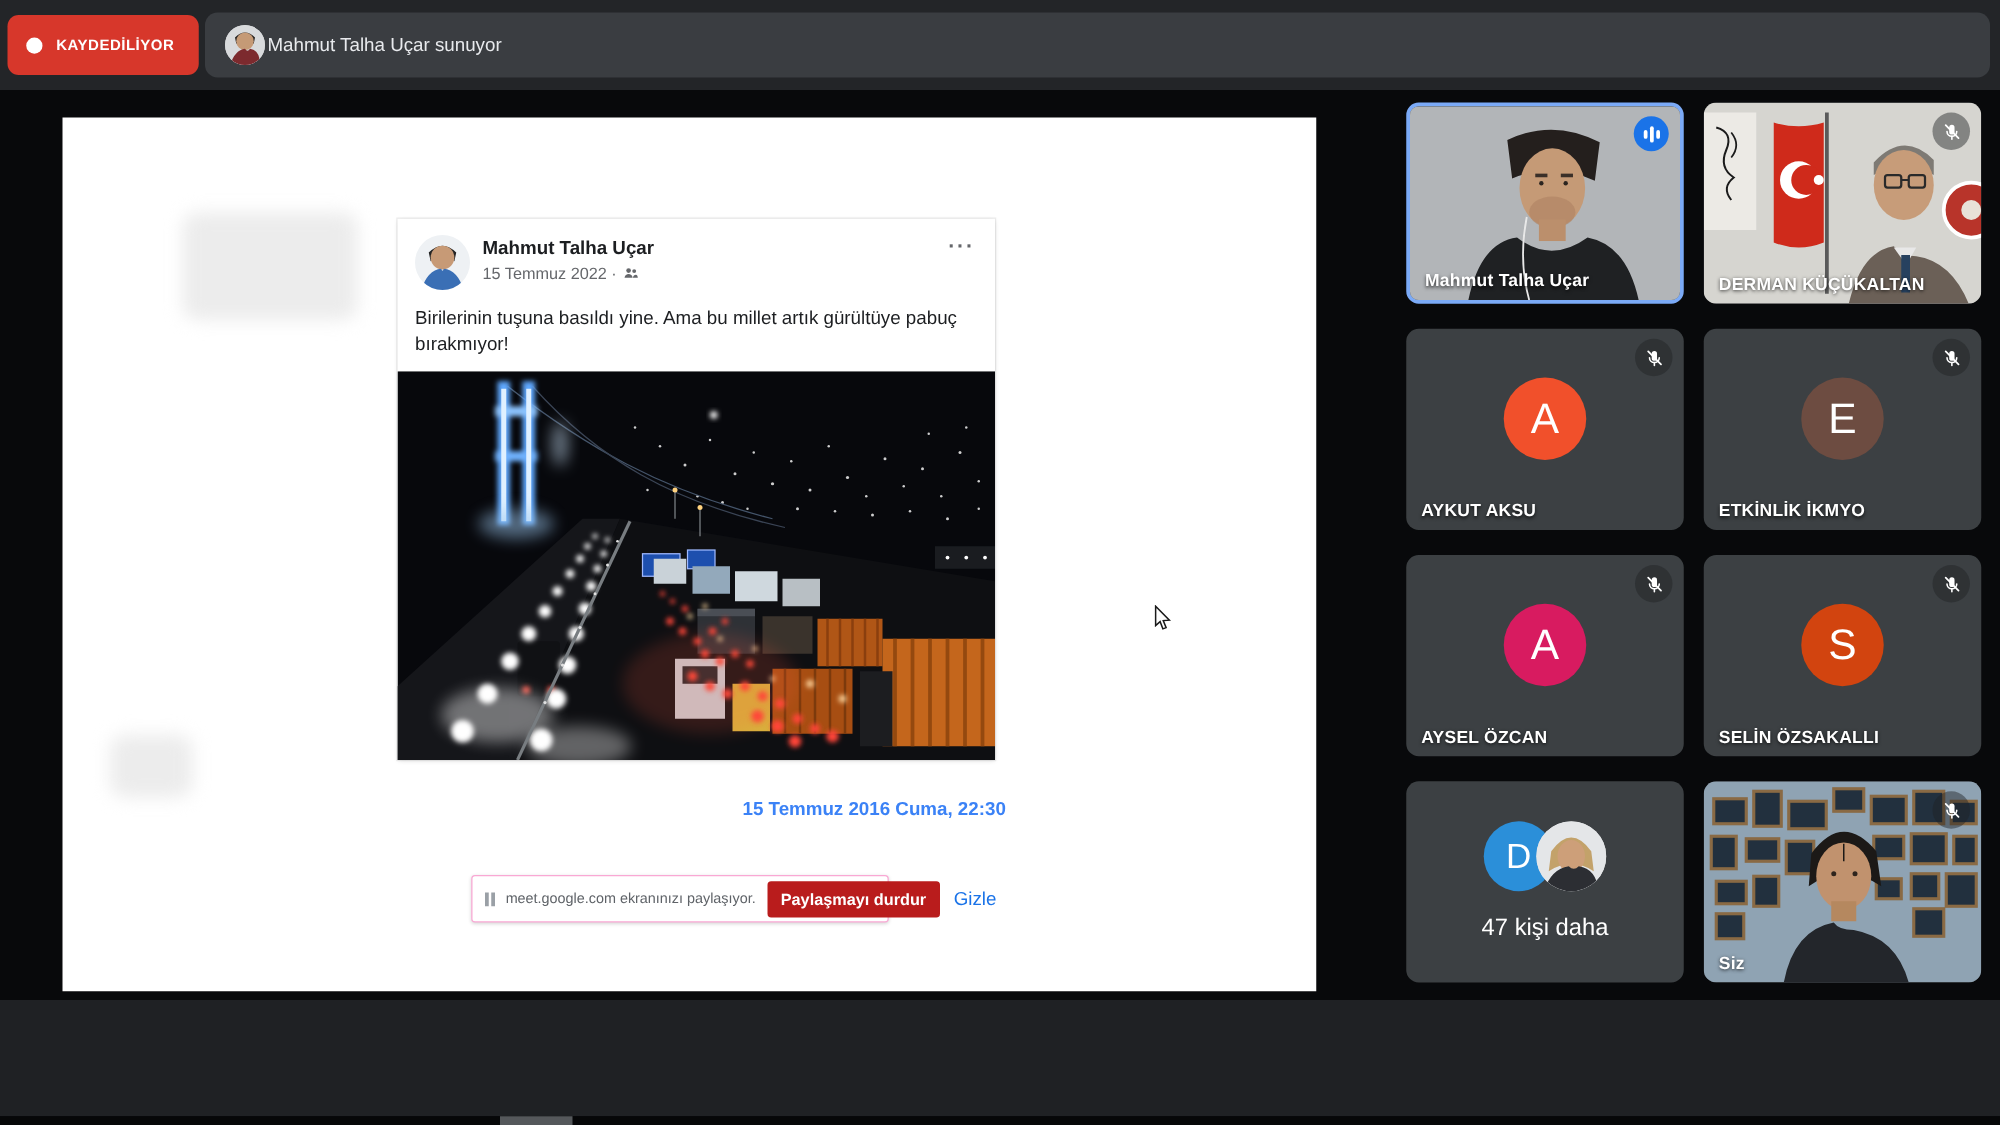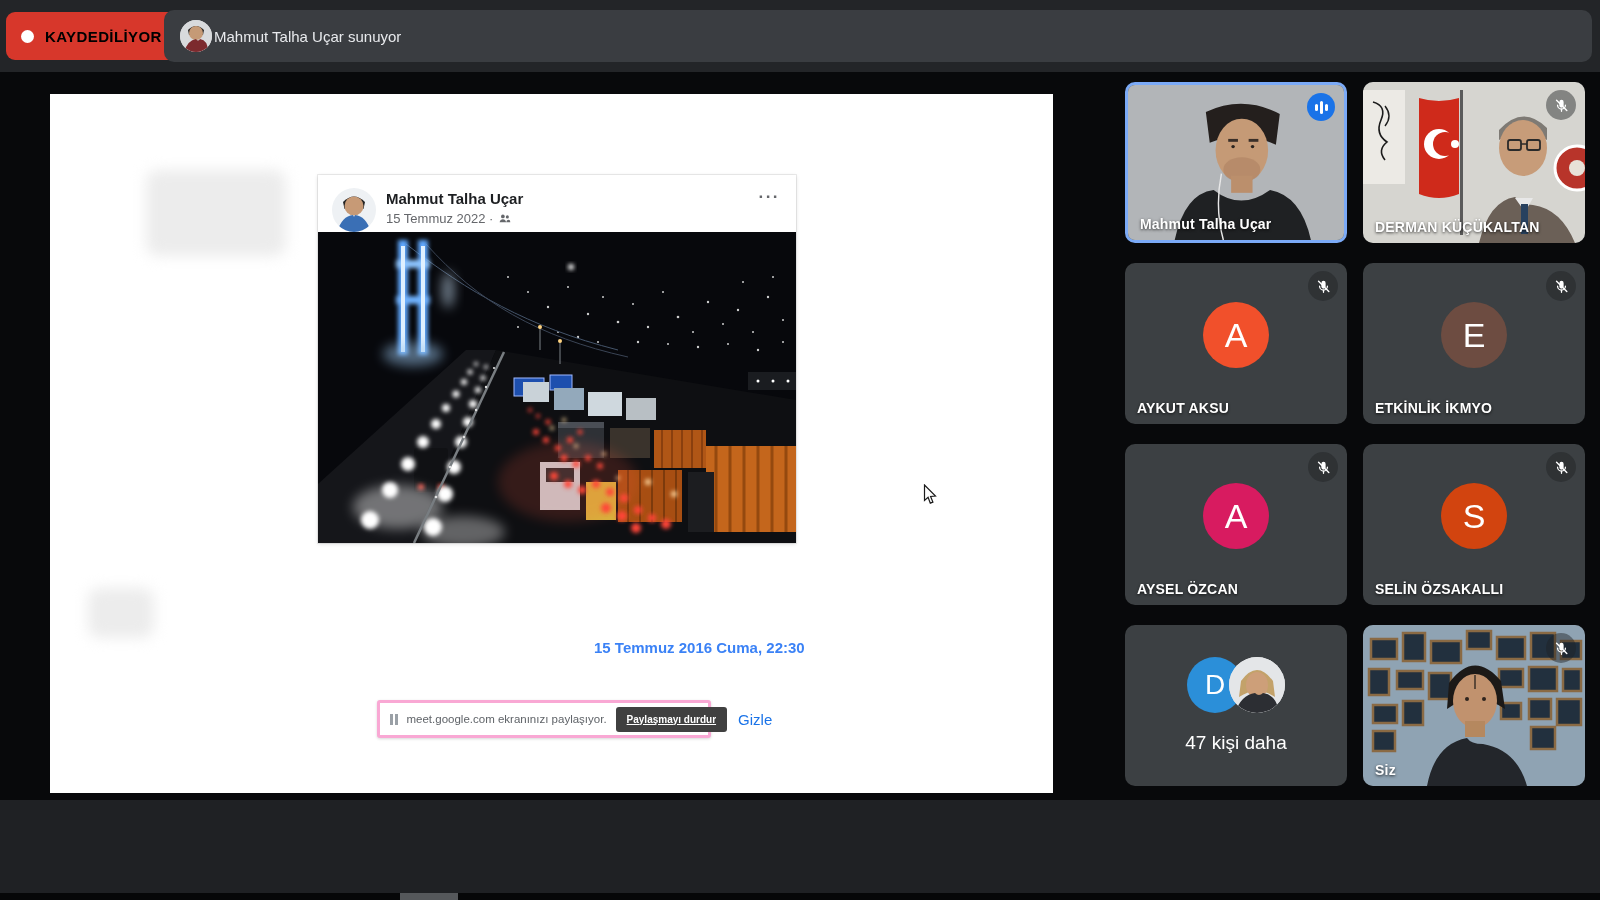--- a/index.html
+++ b/index.html
@@ -4,21 +4,21 @@
 <title>Meet</title>
 <style>
   html,body{margin:0;padding:0;background:#000;}
   .app{position:relative;width:1600px;height:900px;background:#08090b;overflow:hidden;
        font-family:"Liberation Sans",sans-serif;-webkit-font-smoothing:antialiased;}
   
   .top-bar{position:absolute;left:0;top:0;width:1600px;height:72px;background:#232528;}
   .rec-badge{position:absolute;left:6px;top:12px;height:48px;border-radius:9px;background:#d7372b;
              display:flex;align-items:center;gap:11px;padding:0 20px 0 15px;}
   .rec-dot{width:13px;height:13px;border-radius:50%;background:#fff;}
-  .rec-label{color:#000000;font-size:15px;font-weight:bold;letter-spacing:.4px;}
+  .rec-label{color:#ffffff;font-size:12px;font-weight:bold;letter-spacing:.4px;}
   .presenter-pill{position:absolute;left:164px;top:10px;width:1428px;height:52px;background:#3a3d41;
                   border-radius:10px;display:flex;align-items:center;gap:2px;padding-left:16px;box-sizing:border-box;}
   .presenter-avatar{width:32px;height:32px;border-radius:50%;overflow:hidden;flex:none;background:#caccce;}
   .presenter-avatar svg{display:block;}
   .presenter-label{color:#e8eaed;font-size:15px;}
   
   .screen{position:absolute;left:50px;top:94px;width:1003px;height:699px;background:#fff;}
   .blob{position:absolute;background:#ececec;filter:blur(7px);border-radius:12px;}
   .post-card{position:absolute;left:268px;top:81px;width:478px;background:#fff;
              box-shadow:0 0 0 1px rgba(0,0,0,.07),0 1px 4px rgba(0,0,0,.14);}
@@ -26,28 +26,28 @@
   .post-avatar{width:44px;height:44px;border-radius:50%;overflow:hidden;flex:none;}
   .post-avatar svg{display:block;}
   .post-head-text{margin-left:10px;padding-top:2px;}
   .post-author{font-size:15px;font-weight:bold;color:#1c1e21;}
   .post-meta{font-size:13px;color:#65676b;display:flex;align-items:center;gap:5px;margin-top:4px;}
   .post-meta .ic-friends{width:13px;height:13px;color:#65676b;}
   .post-menu{position:absolute;right:16px;top:12px;color:#65676b;font-size:17px;font-weight:bold;letter-spacing:1.5px;}
   .post-body{padding:13px 14px 11px;font-size:15px;line-height:1.38;color:#1c1e21;}
   .post-photo{display:block;width:478px;height:311px;}
   .caption{position:absolute;left:544px;top:545px;font-size:15px;font-weight:bold;color:#3b82f6;white-space:nowrap;}
-  .share-banner{position:absolute;left:327px;top:606px;width:334px;height:38px;background:#fff;border:3px solid #f9a8d4;
+  .share-banner{position:absolute;left:327px;top:606px;width:334px;height:38px;background:#fff;border:1px solid #f9a8d4;
                 border-radius:3px;box-shadow:0 1px 3px rgba(0,0,0,.16);display:flex;align-items:center;gap:9px;
                 padding:0 10px;box-sizing:border-box;}
   .pause-icon{display:flex;gap:2.5px;flex:none;}
   .pause-icon i{width:2.5px;height:11px;background:#9aa0a6;display:block;}
   .share-msg{font-size:11.5px;color:#5f6368;white-space:nowrap;}
-  .stop-btn{background:#404040;color:#fff;font-size:10px;font-weight:bold;padding:7px 11px;border-radius:3px;
-            border:none;white-space:nowrap;cursor:pointer;text-decoration:underline;}
+  .stop-btn{background:#b91c1c;color:#fff;font-size:13px;font-weight:bold;padding:7px 11px;border-radius:3px;
+            border:none;white-space:nowrap;cursor:pointer;}
   .hide-link{color:#1a73e8;font-size:15px;margin-left:2px;cursor:pointer;}
   .cursor{position:absolute;left:873px;top:390px;}
   
   .tile{position:absolute;width:222px;height:161px;border-radius:10px;background:#3c4043;overflow:hidden;box-sizing:border-box;}
   .tile.active-speaker{border:3px solid #7baaf7;}
   .tile-video{position:absolute;left:0;top:0;width:100%;height:100%;}
   .tile-label{position:absolute;left:12px;bottom:8px;color:#fff;font-size:14px;font-weight:bold;
               text-shadow:0 1px 3px rgba(0,0,0,.75);letter-spacing:.2px;}
   .tile-label.soft{font-weight:bold;font-size:14px;}
   .tile-mic{position:absolute;right:9px;top:8px;width:30px;height:30px;border-radius:50%;
@@ -167,20 +167,21 @@
           <div class="post-author">Mahmut Talha Uçar</div>
           <div class="post-meta">
             <span>15 Temmuz 2022 ·</span>
             <svg class="ic-friends">
                 <use href="#ic-friends"></use>
               </svg>
           </div>
         </div>
         <div class="post-menu">···</div>
       </div>
+      <div class="post-body">Birilerinin tuşuna basıldı yine. Ama bu millet artık gürültüye pabuç bırakmıyor!</div>
 
       <svg class="post-photo" viewBox="0 0 478 311" preserveAspectRatio="none">
         <defs>
           <filter id="g1" x="-50%" y="-50%" width="200%" height="200%">
               <feGaussianBlur stdDeviation="2"></feGaussianBlur>
             </filter>
           <filter id="g2" x="-80%" y="-80%" width="260%" height="260%">
               <feGaussianBlur stdDeviation="6"></feGaussianBlur>
             </filter>
         </defs>

